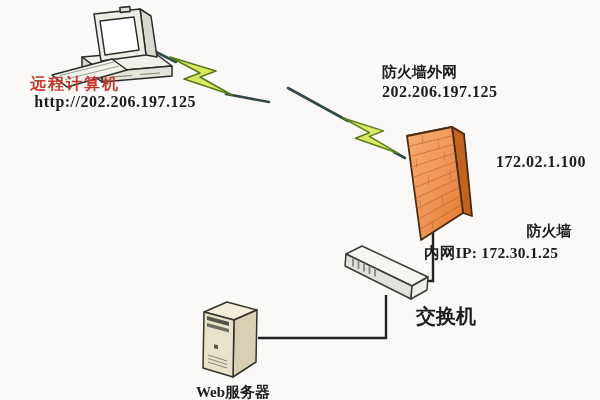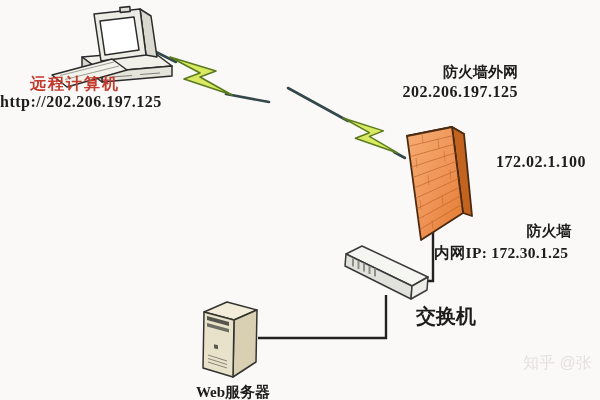--- a/index.html
+++ b/index.html
@@ -2,27 +2,27 @@
 <html><head>
 <meta charset="utf-8">
 <style>
   html,body{margin:0;padding:0;}
   body{width:600px;height:400px;overflow:hidden;background:#ffffff;}
   .stage{position:relative;width:600px;height:400px;background:#fbf9f7;overflow:hidden;
          font-family:"Liberation Serif","DejaVu Serif",serif;}
   .stage svg{position:absolute;left:0;top:0;}
   .lbl{position:absolute;font-weight:bold;color:#1c1c1c;line-height:1.25;white-space:nowrap;}
   #remote-label{left:30px;top:74px;width:130px;font-size:16px;color:#c23b2e;letter-spacing:2px;text-align:left;}
-  #remote-url{left:0px;top:92px;width:196px;font-size:16px;text-align:left;letter-spacing:0.5px;}
-  #fw-wan{left:382px;top:63px;width:136px;text-align:right;font-size:15px;}
+  #remote-url{left:0px;top:92px;width:196px;font-size:16px;text-align:right;letter-spacing:0.5px;}
+  #fw-wan{left:382px;top:63px;width:136px;text-align:left;font-size:15px;}
   #fw-wan .ip{font-size:16px;letter-spacing:0.5px;}
   #nat-rule{left:483px;top:152px;width:116px;text-align:center;font-size:15px;}
   #nat-rule .ip{font-size:16px;letter-spacing:0.5px;}
   #fw-name{left:482px;top:222px;width:134px;text-align:center;font-size:15px;}
-  #lan-ip{left:434px;top:243px;font-size:15.5px;letter-spacing:0.3px;}
+  #lan-ip{left:424px;top:243px;font-size:15.5px;letter-spacing:0.3px;}
   #switch-label{left:416px;top:304px;font-size:20px;}
   #web-label{left:188px;top:371px;width:90px;text-align:center;font-size:15px;margin-top:12px;}
   #watermark{left:523px;top:353px;font-size:16px;font-weight:normal;color:#e3e0e0;
              font-family:"Liberation Sans","DejaVu Sans",sans-serif;}
 </style>
 </head>
 <body>
 
 <div class="stage">
 
@@ -145,14 +145,13 @@
     <div class="ip">172.02.1.100</div>
   </div>
 
   <div class="lbl" id="fw-name">防火墙</div>
   <div class="lbl" id="lan-ip">内网IP: 172.30.1.25</div>
 
   <div class="lbl" id="switch-label">交换机</div>
 
   <div class="lbl" id="web-label">Web服务器</div>
 
-  <div class="lbl" id="watermark">知乎 @张</div>
 </div>
 
 </body></html>

